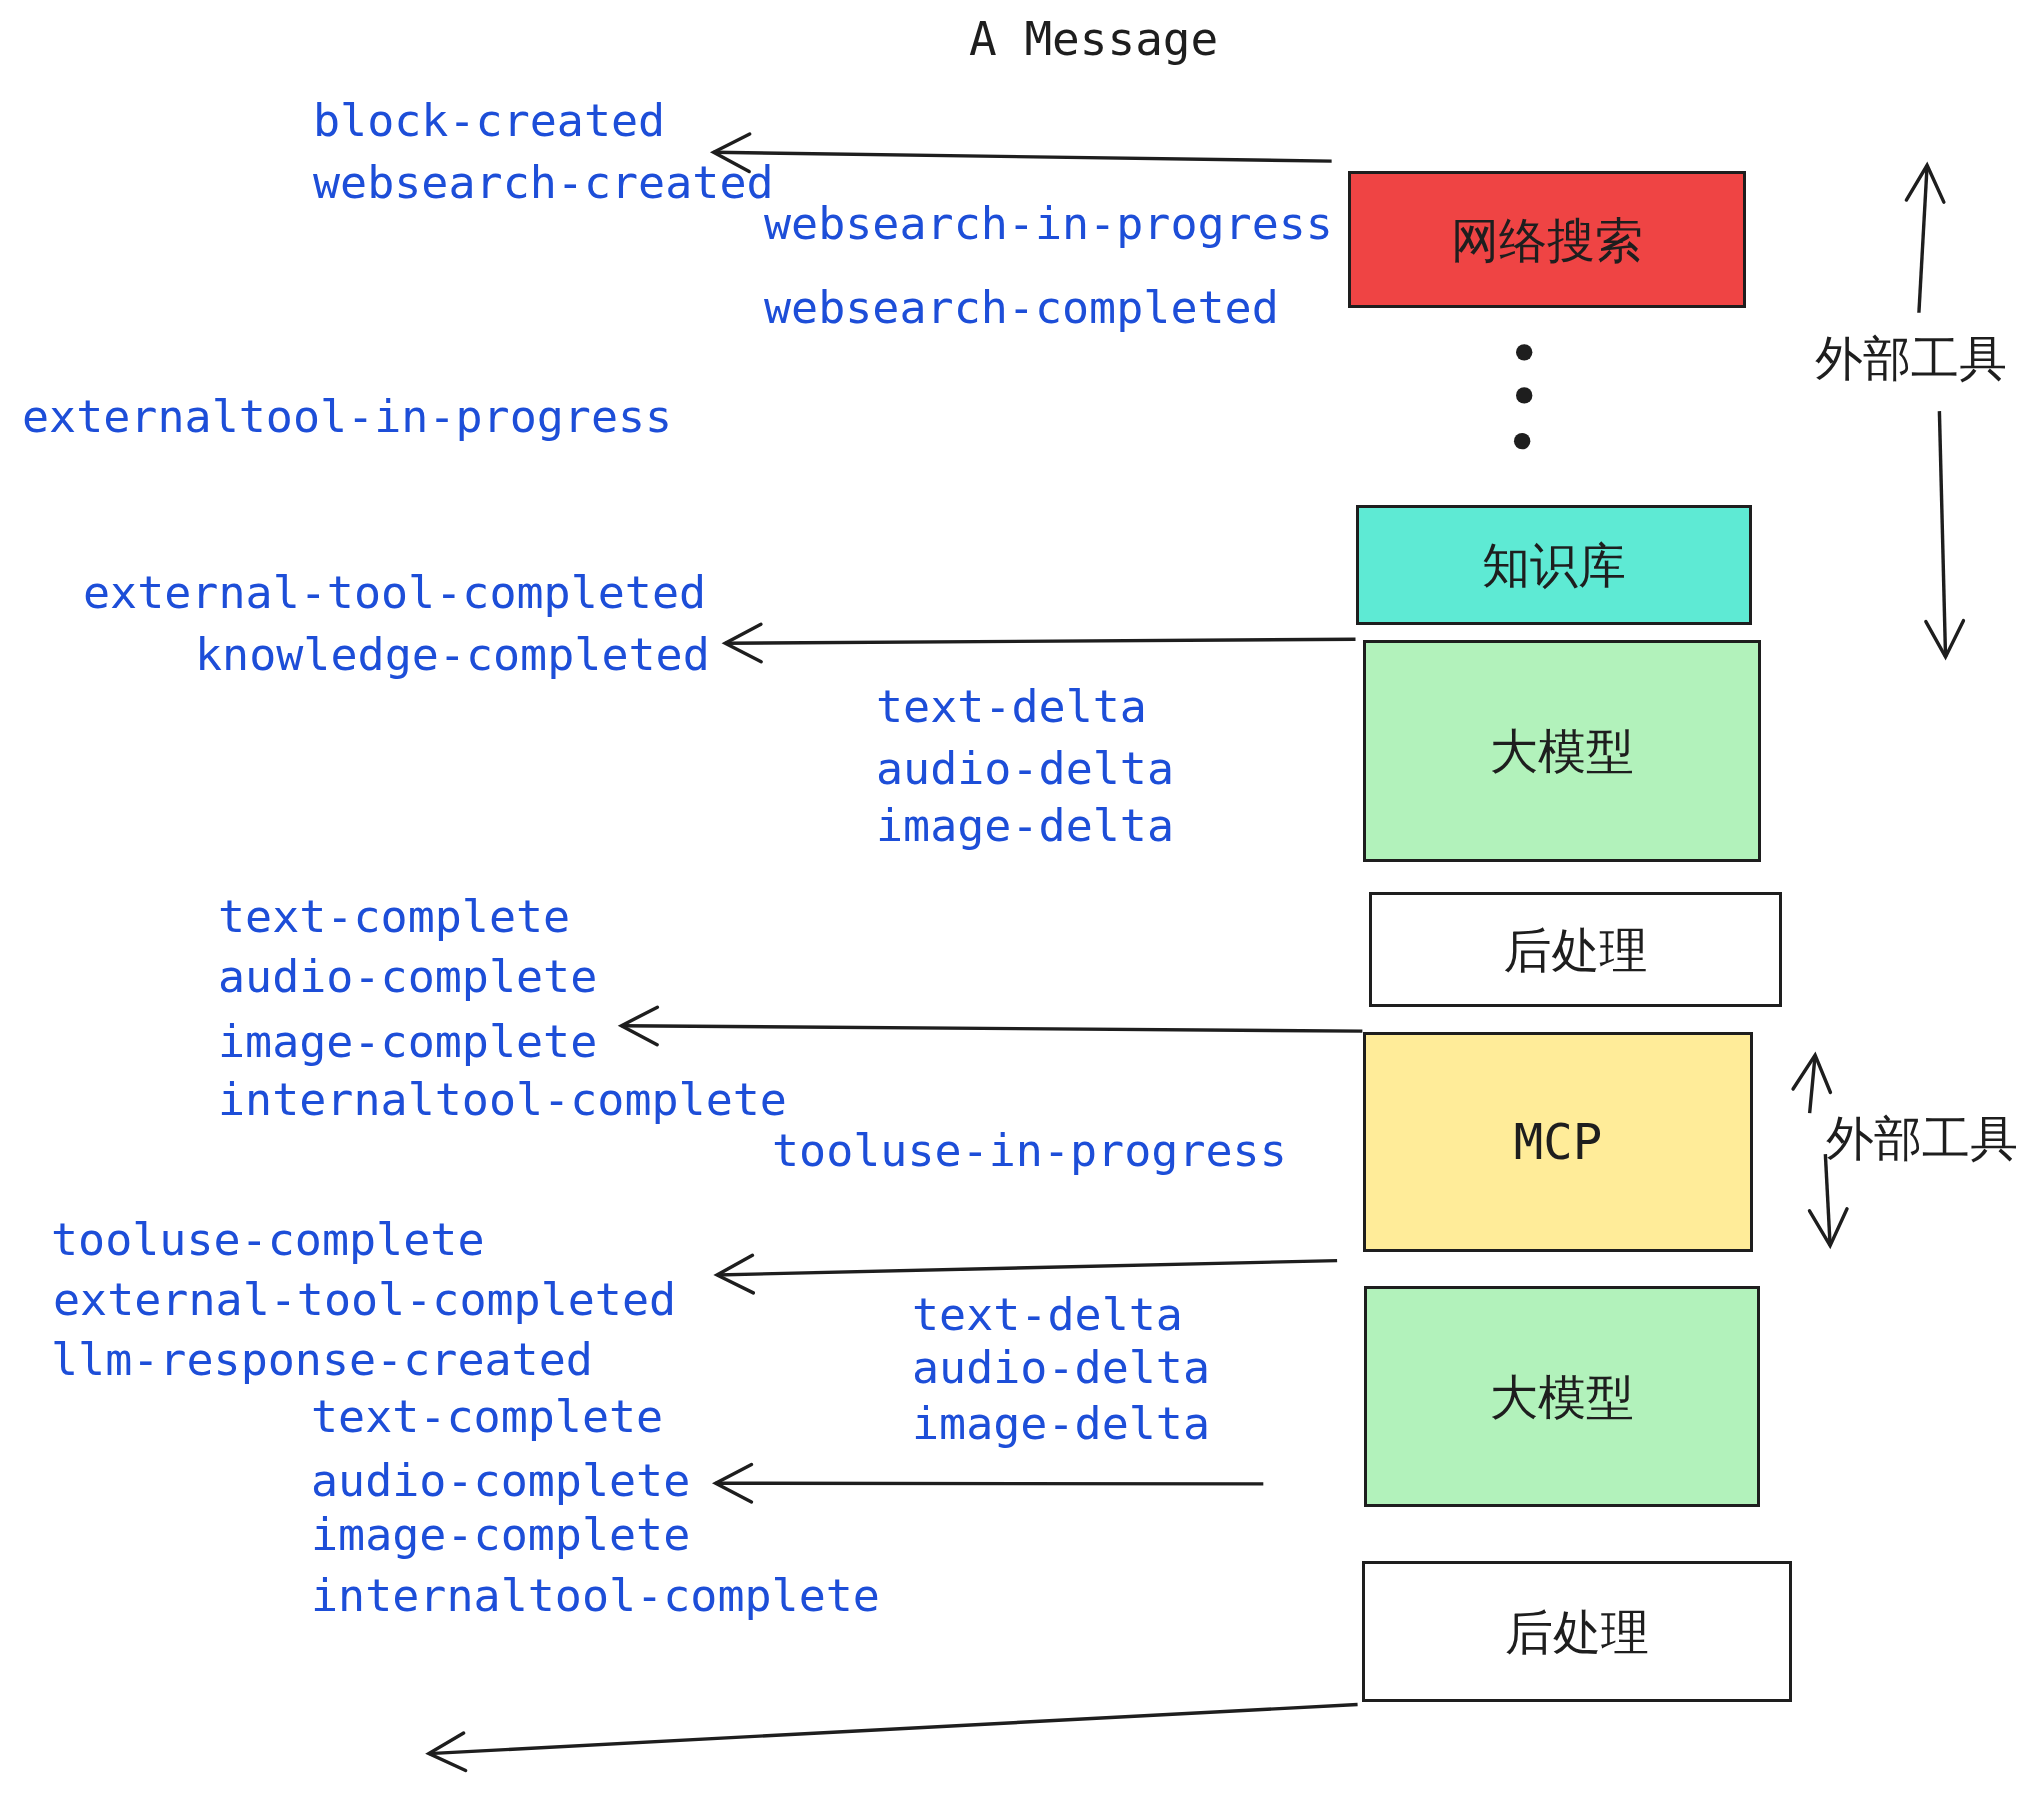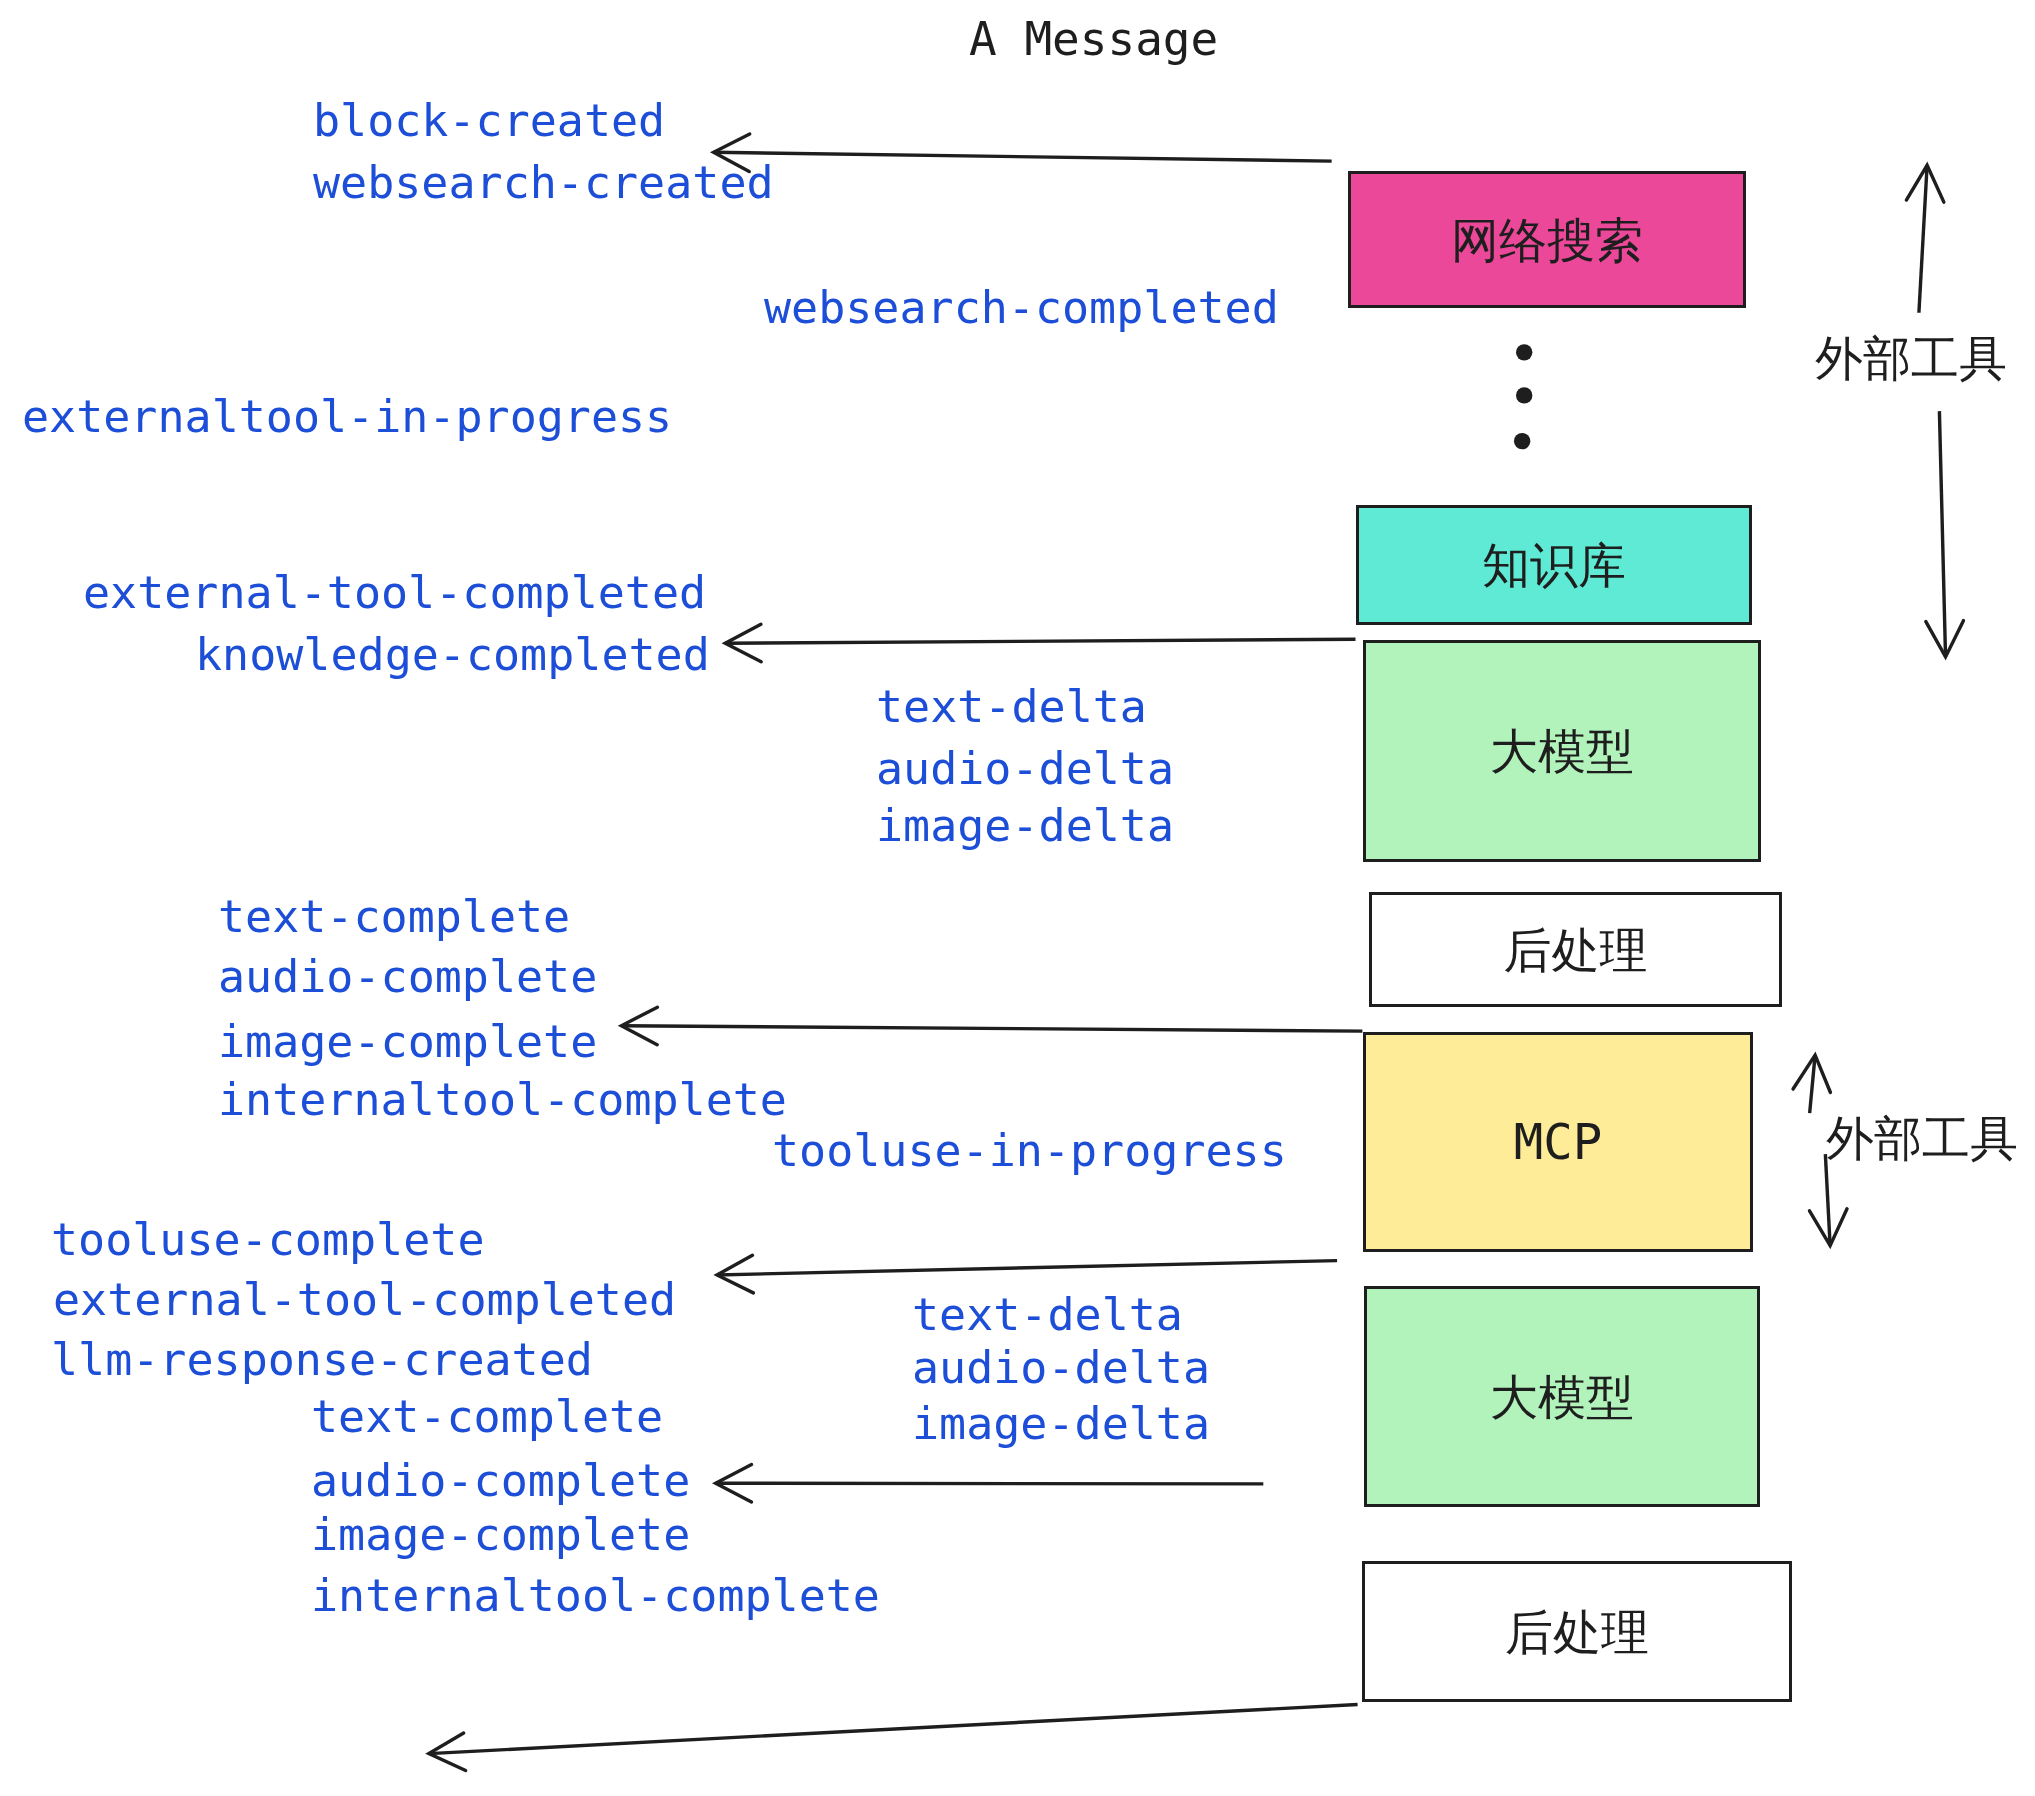--- a/index.html
+++ b/index.html
@@ -38,20 +38,21 @@
       <circle cx="2232" cy="516" r="12"></circle>
       <circle cx="2232" cy="579" r="12"></circle>
       <circle cx="2229" cy="646" r="12"></circle>
     </g>
   </svg>
 
   <div class="title" style="left:969px;top:16.4px">A Message</div>
 
   <div class="ev" style="left:313px;top:98px">block-created</div>
   <div class="ev" style="left:313px;top:160px">websearch-created</div>
+  <div class="ev" style="left:764px;top:201px">websearch-in-progress</div>
   <div class="ev" style="left:764px;top:285px">websearch-completed</div>
   <div class="ev" style="left:22px;top:394px">externaltool-in-progress</div>
   <div class="ev" style="left:83px;top:570px">external-tool-completed</div>
   <div class="ev" style="left:195px;top:632px">knowledge-completed</div>
   <div class="ev" style="left:876px;top:684px">text-delta</div>
   <div class="ev" style="left:876px;top:746px">audio-delta</div>
   <div class="ev" style="left:876px;top:803px">image-delta</div>
   <div class="ev" style="left:218px;top:894px">text-complete</div>
   <div class="ev" style="left:218px;top:954px">audio-complete</div>
   <div class="ev" style="left:218px;top:1019px">image-complete</div>
@@ -61,21 +62,21 @@
   <div class="ev" style="left:53px;top:1277px">external-tool-completed</div>
   <div class="ev" style="left:51px;top:1337px">llm-response-created</div>
   <div class="ev" style="left:912px;top:1292px">text-delta</div>
   <div class="ev" style="left:912px;top:1345px">audio-delta</div>
   <div class="ev" style="left:912px;top:1401px">image-delta</div>
   <div class="ev" style="left:311px;top:1394px">text-complete</div>
   <div class="ev" style="left:311px;top:1458px">audio-complete</div>
   <div class="ev" style="left:311px;top:1512px">image-complete</div>
   <div class="ev" style="left:311px;top:1573px">internaltool-complete</div>
 
-  <div class="box" style="left:1348px;top:171px;width:398px;height:137px;background:#ec4899">
+  <div class="box" style="left:1348px;top:171px;width:398px;height:137px;background:#ef4444">
     <span class="lbl">网络搜索</span>
   </div>
   <div class="box" style="left:1356px;top:505px;width:396px;height:120px;background:#5eead4">
     <span class="lbl">知识库</span>
   </div>
   <div class="box" style="left:1363px;top:640px;width:398px;height:222px;background:#b2f2bb">
     <span class="lbl">大模型</span>
   </div>
   <div class="box" style="left:1369px;top:892px;width:413px;height:115px;background:#ffffff">
     <span class="lbl">后处理</span>

